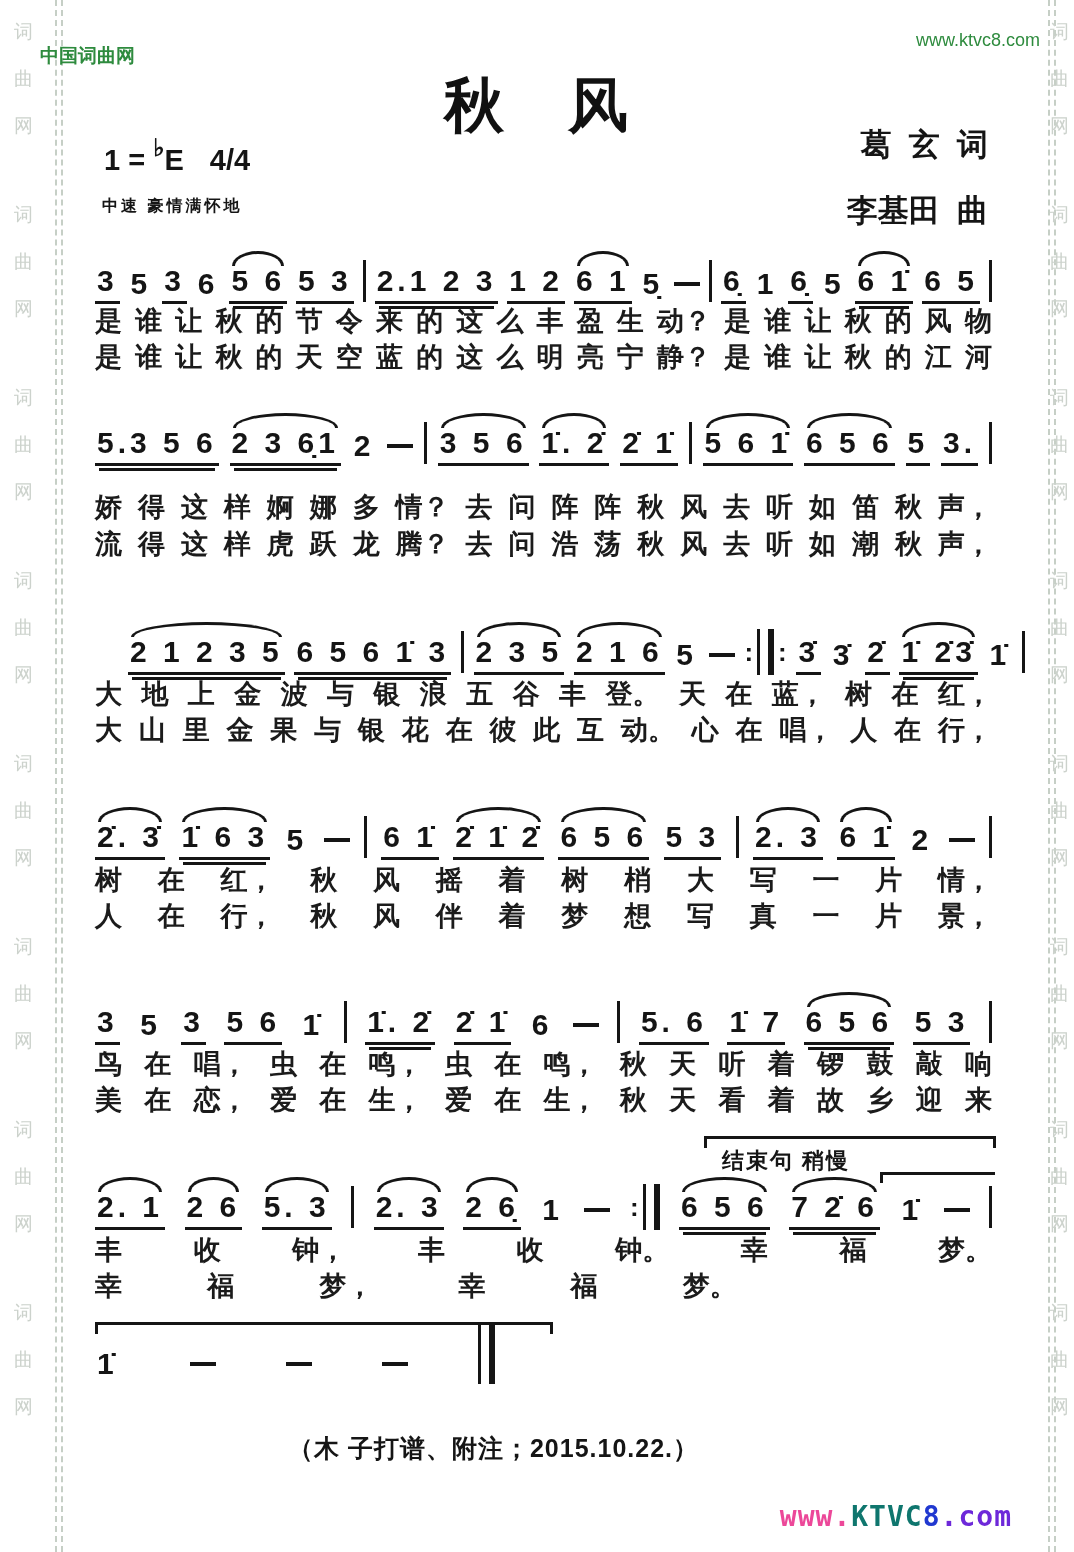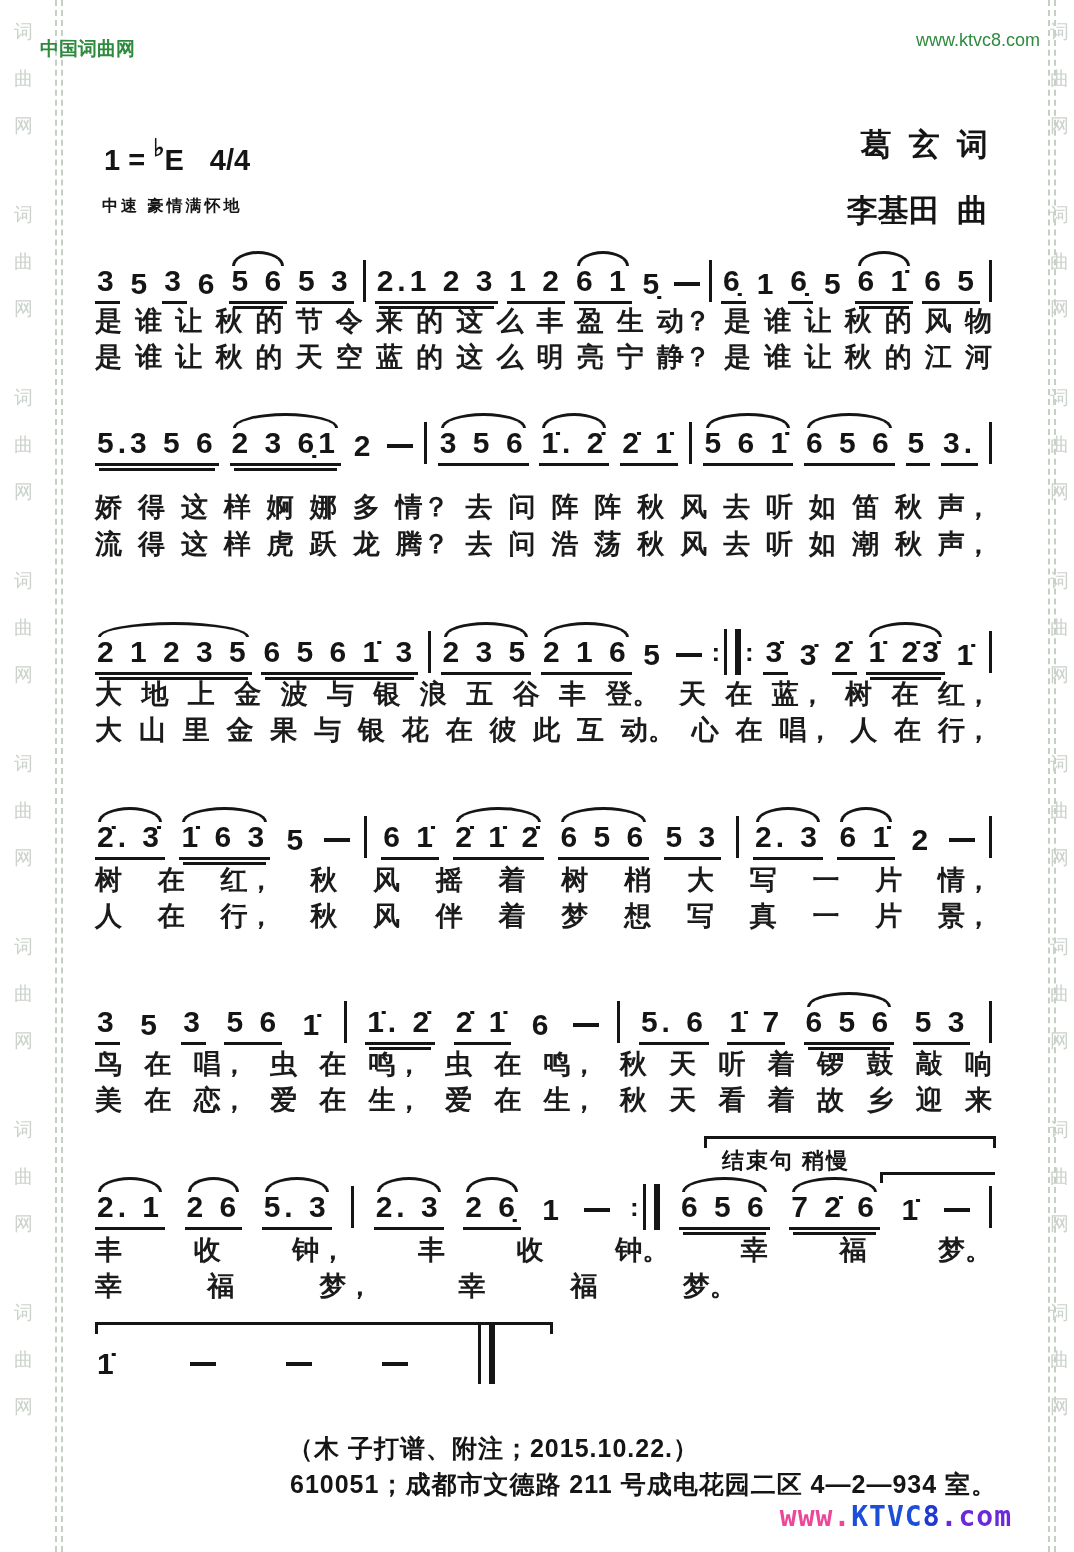--- a/index.html
+++ b/index.html
@@ -5,21 +5,21 @@
   html,body{margin:0;padding:0;background:#fff;}
   .page{position:relative;width:1074px;height:1552px;background:#ffffff;overflow:hidden;
         font-family:"Liberation Sans",sans-serif;color:#151515;}
   
   .vdash{position:absolute;top:0;bottom:0;border-left:2px dashed #c6cfc6;}
   .wmcol{position:absolute;top:8px;display:flex;flex-direction:column;align-items:center;}
   .wmgroup{display:flex;flex-direction:column;align-items:center;margin-bottom:42px;}
   .wmchar{font-size:19px;line-height:47px;color:#ccd2cc;}
   
   .sitelink{position:absolute;font-size:19px;font-weight:700;color:#2e8b3e;}
-  .sitelink.left{left:40px;top:36px;}
+  .sitelink.left{left:40px;top:43px;}
   .sitelink.right{top:30px;right:34px;font-weight:400;font-size:18px;}
   .title{position:absolute;left:0;right:0;top:66px;text-align:center;font-size:60px;font-weight:800;
          letter-spacing:2px;white-space:pre;font-family:"Liberation Serif",serif;color:#111;}
   .keysig{position:absolute;left:104px;top:134px;font-size:29px;font-weight:700;white-space:pre;}
   .keysig .flat{font-size:24px;vertical-align:14px;font-weight:700;}
   .keysig .meter{margin-left:26px;}
   .tempo{position:absolute;left:102px;top:196px;font-size:16px;font-weight:700;letter-spacing:3px;}
   .credit{position:absolute;right:86px;font-size:31px;font-weight:700;white-space:pre;}
   .credit.lyr{top:124px;}
   .credit.cmp{top:190px;}
@@ -33,21 +33,21 @@
   .grp.u2::after{content:"";position:absolute;left:4px;right:4px;bottom:-8px;height:3px;background:#151515;}
   .grp.arc::before{content:"";position:absolute;left:3px;right:3px;top:-13px;height:12px;
        border:3px solid #151515;border-bottom:none;border-radius:50% 50% 0 0/100% 100% 0 0;}
   .bl{width:3px;background:#151515;height:42px;margin-bottom:2px;}
   .dash{display:inline-block;width:26px;height:4px;background:#151515;margin-bottom:18px;}
   .rpt{display:flex;align-items:center;gap:4px;}
   .rpt .dots{font-size:26px;font-weight:800;letter-spacing:0;}
   .fb{width:8px;border-left:3px solid #151515;border-right:6px solid #151515;height:46px;}
   .fb.tall{height:62px;}
   
-  .sysrow.s1{top:252px;} .sysrow.s2{top:414px;text-align:right;} .sysrow.s3{top:623px;}
+  .sysrow.s1{top:252px;} .sysrow.s2{top:414px;text-align:right;} .sysrow.s3{top:623px;margin-left:33px;}
   .sysrow.s4{top:808px;} .sysrow.s5{top:993px;} .sysrow.s6{top:1178px;}
   .sysrow.s7{top:1332px;width:400px;}
   
   .lyrrow{position:absolute;left:95px;width:897px;display:flex;justify-content:space-between;
           font-size:27px;font-weight:700;color:#1b1b1b;}
   .syl{white-space:pre;min-height:30px;}
   .lyrrow.s1.l1{top:303px;} .lyrrow.s1.l2{top:339px;}
   .lyrrow.s2.l1{top:489px;} .lyrrow.s2.l2{top:526px;}
   .lyrrow.s3.l1{top:676px;} .lyrrow.s3.l2{top:712px;}
   .lyrrow.s4.l1{top:862px;} .lyrrow.s4.l2{top:898px;}
@@ -61,21 +61,21 @@
               border-top:3px solid #151515;border-left:3px solid #151515;}
   .finbracket{position:absolute;left:95px;top:1322px;width:452px;height:9px;
               border-top:3px solid #151515;border-left:3px solid #151515;border-right:3px solid #151515;}
   
   .note-line{position:absolute;font-size:25px;font-weight:700;letter-spacing:1px;white-space:pre;}
   .note-line.n1{left:247px;top:1396px;}
   .note-line.n2{left:288px;top:1432px;}
   .note-line.n3{left:290px;top:1468px;}
   .logo{position:absolute;right:62px;top:1500px;font-size:28px;font-weight:800;letter-spacing:1px;
         font-family:"DejaVu Sans Mono",monospace;}
-  .logo .p1{color:#ec4899;} .logo .p2{color:#1d4ed8;} .logo .p3{color:#2038d0;} .logo .p4{color:#6d28d9;}
+  .logo .p1{color:#ec4899;} .logo .p2{color:#0f766e;} .logo .p3{color:#2038d0;} .logo .p4{color:#6d28d9;}
 </style>
 </head>
 <body>
 
 <div class="page">
 
   <div class="vdash" style="left:55px"></div>
   <div class="vdash" style="left:61px"></div>
   <div class="vdash" style="left:1048px"></div>
   <div class="vdash" style="left:1054px"></div>
@@ -159,20 +159,21 @@
       </div>
       <div class="wmgroup">
         <span class="wmchar">词</span>
         <span class="wmchar">曲</span>
         <span class="wmchar">网</span>
       </div>
     </div>
 
   <div class="sitelink left">中国词曲网</div>
   <div class="sitelink right">www.ktvc8.com</div>
+  <div class="title">秋　风</div>
   <div class="keysig"><span>1 = </span><span class="flat">♭</span><span>E</span><span class="meter">4/4</span></div>
   <div class="tempo">中速 豪情满怀地</div>
   <div class="credit lyr">葛  玄  词</div>
   <div class="credit cmp">李基田  曲</div>
 
   <div id="score">
       <div class="sysrow s1">
         <span class="grp u1">3</span>
         <span class="grp">5</span>
         <span class="grp u1">3</span>
@@ -517,17 +518,16 @@
         <div class="fb tall"></div>
       </div>
     </div>
 
   <div class="endbracket"></div>
   <div class="endlabel">结束句 稍慢</div>
   <div class="tiebracket"></div>
   <div class="finbracket"></div>
 
   <div class="note-line n2">（木 子打谱、附注；2015.10.22.）</div>
-  <div class="note-line n3">610051；成都市文德路 211 号成电花园二区 4—2—934 室。</div>
 
   <div class="logo"><span class="p1">www.</span><span class="p2">KTVC</span><span class="p3">8</span><span class="p4">.com</span></div>
 
 </div>
 
 </body></html>

